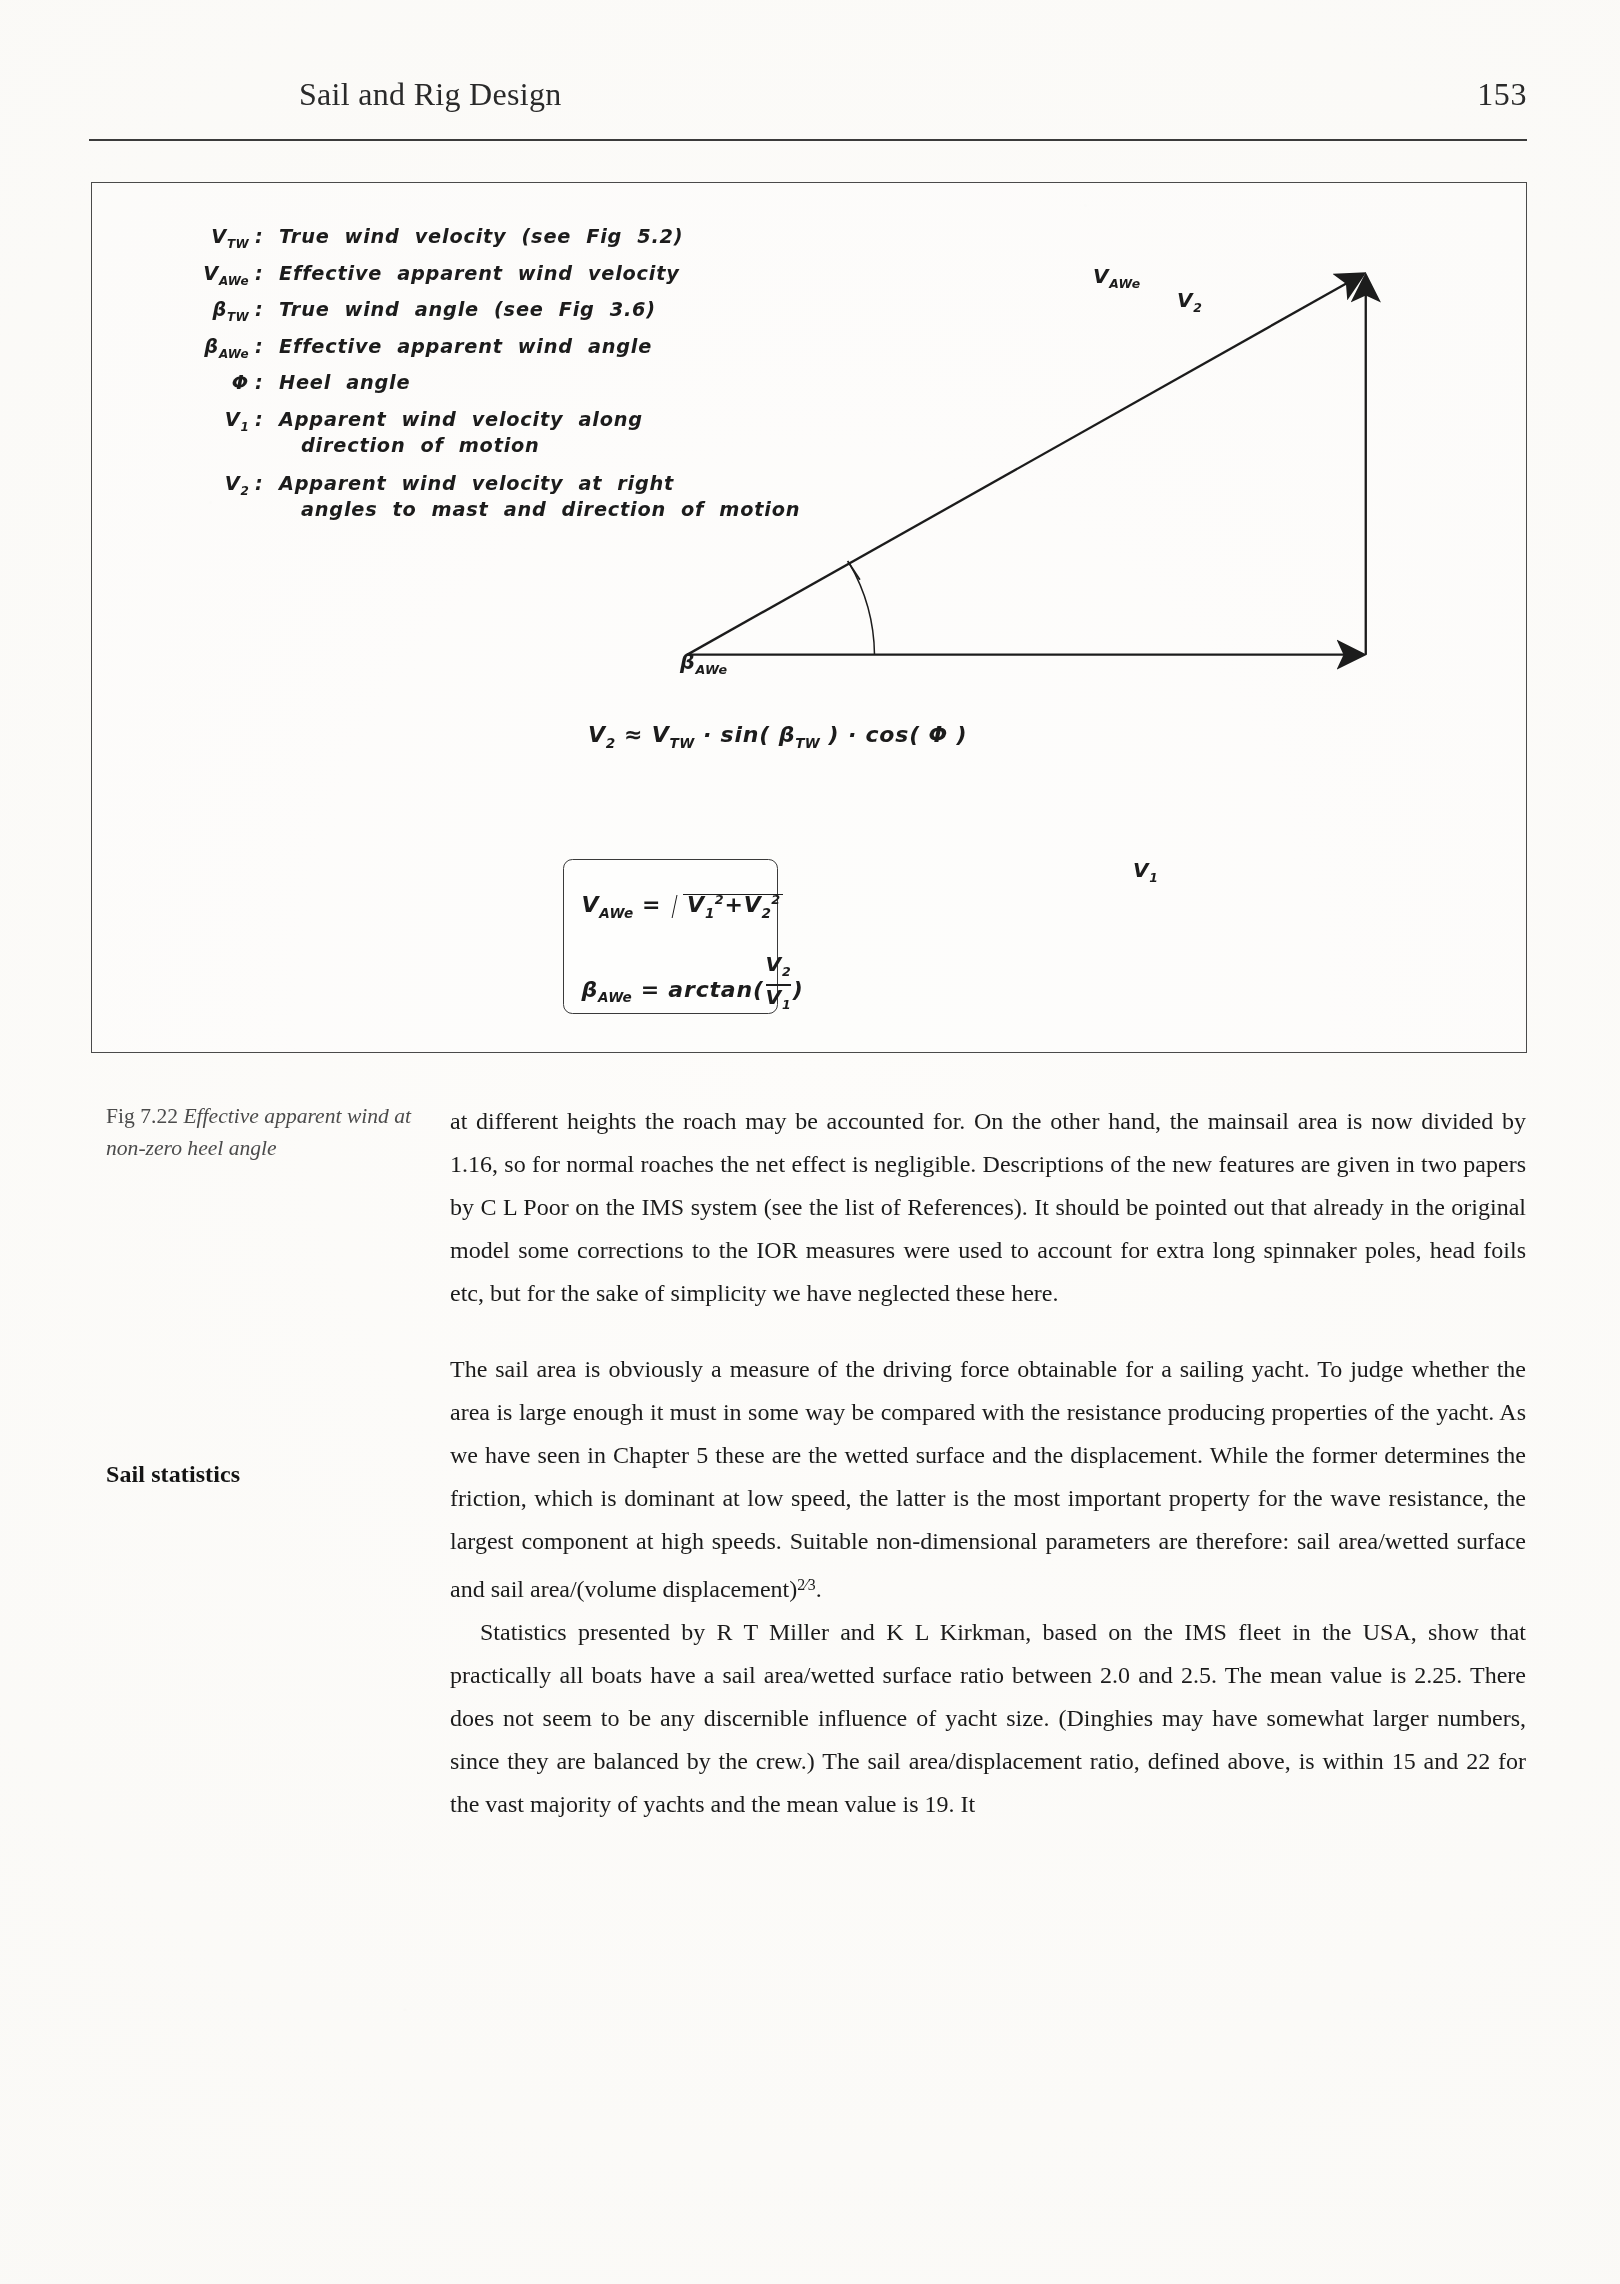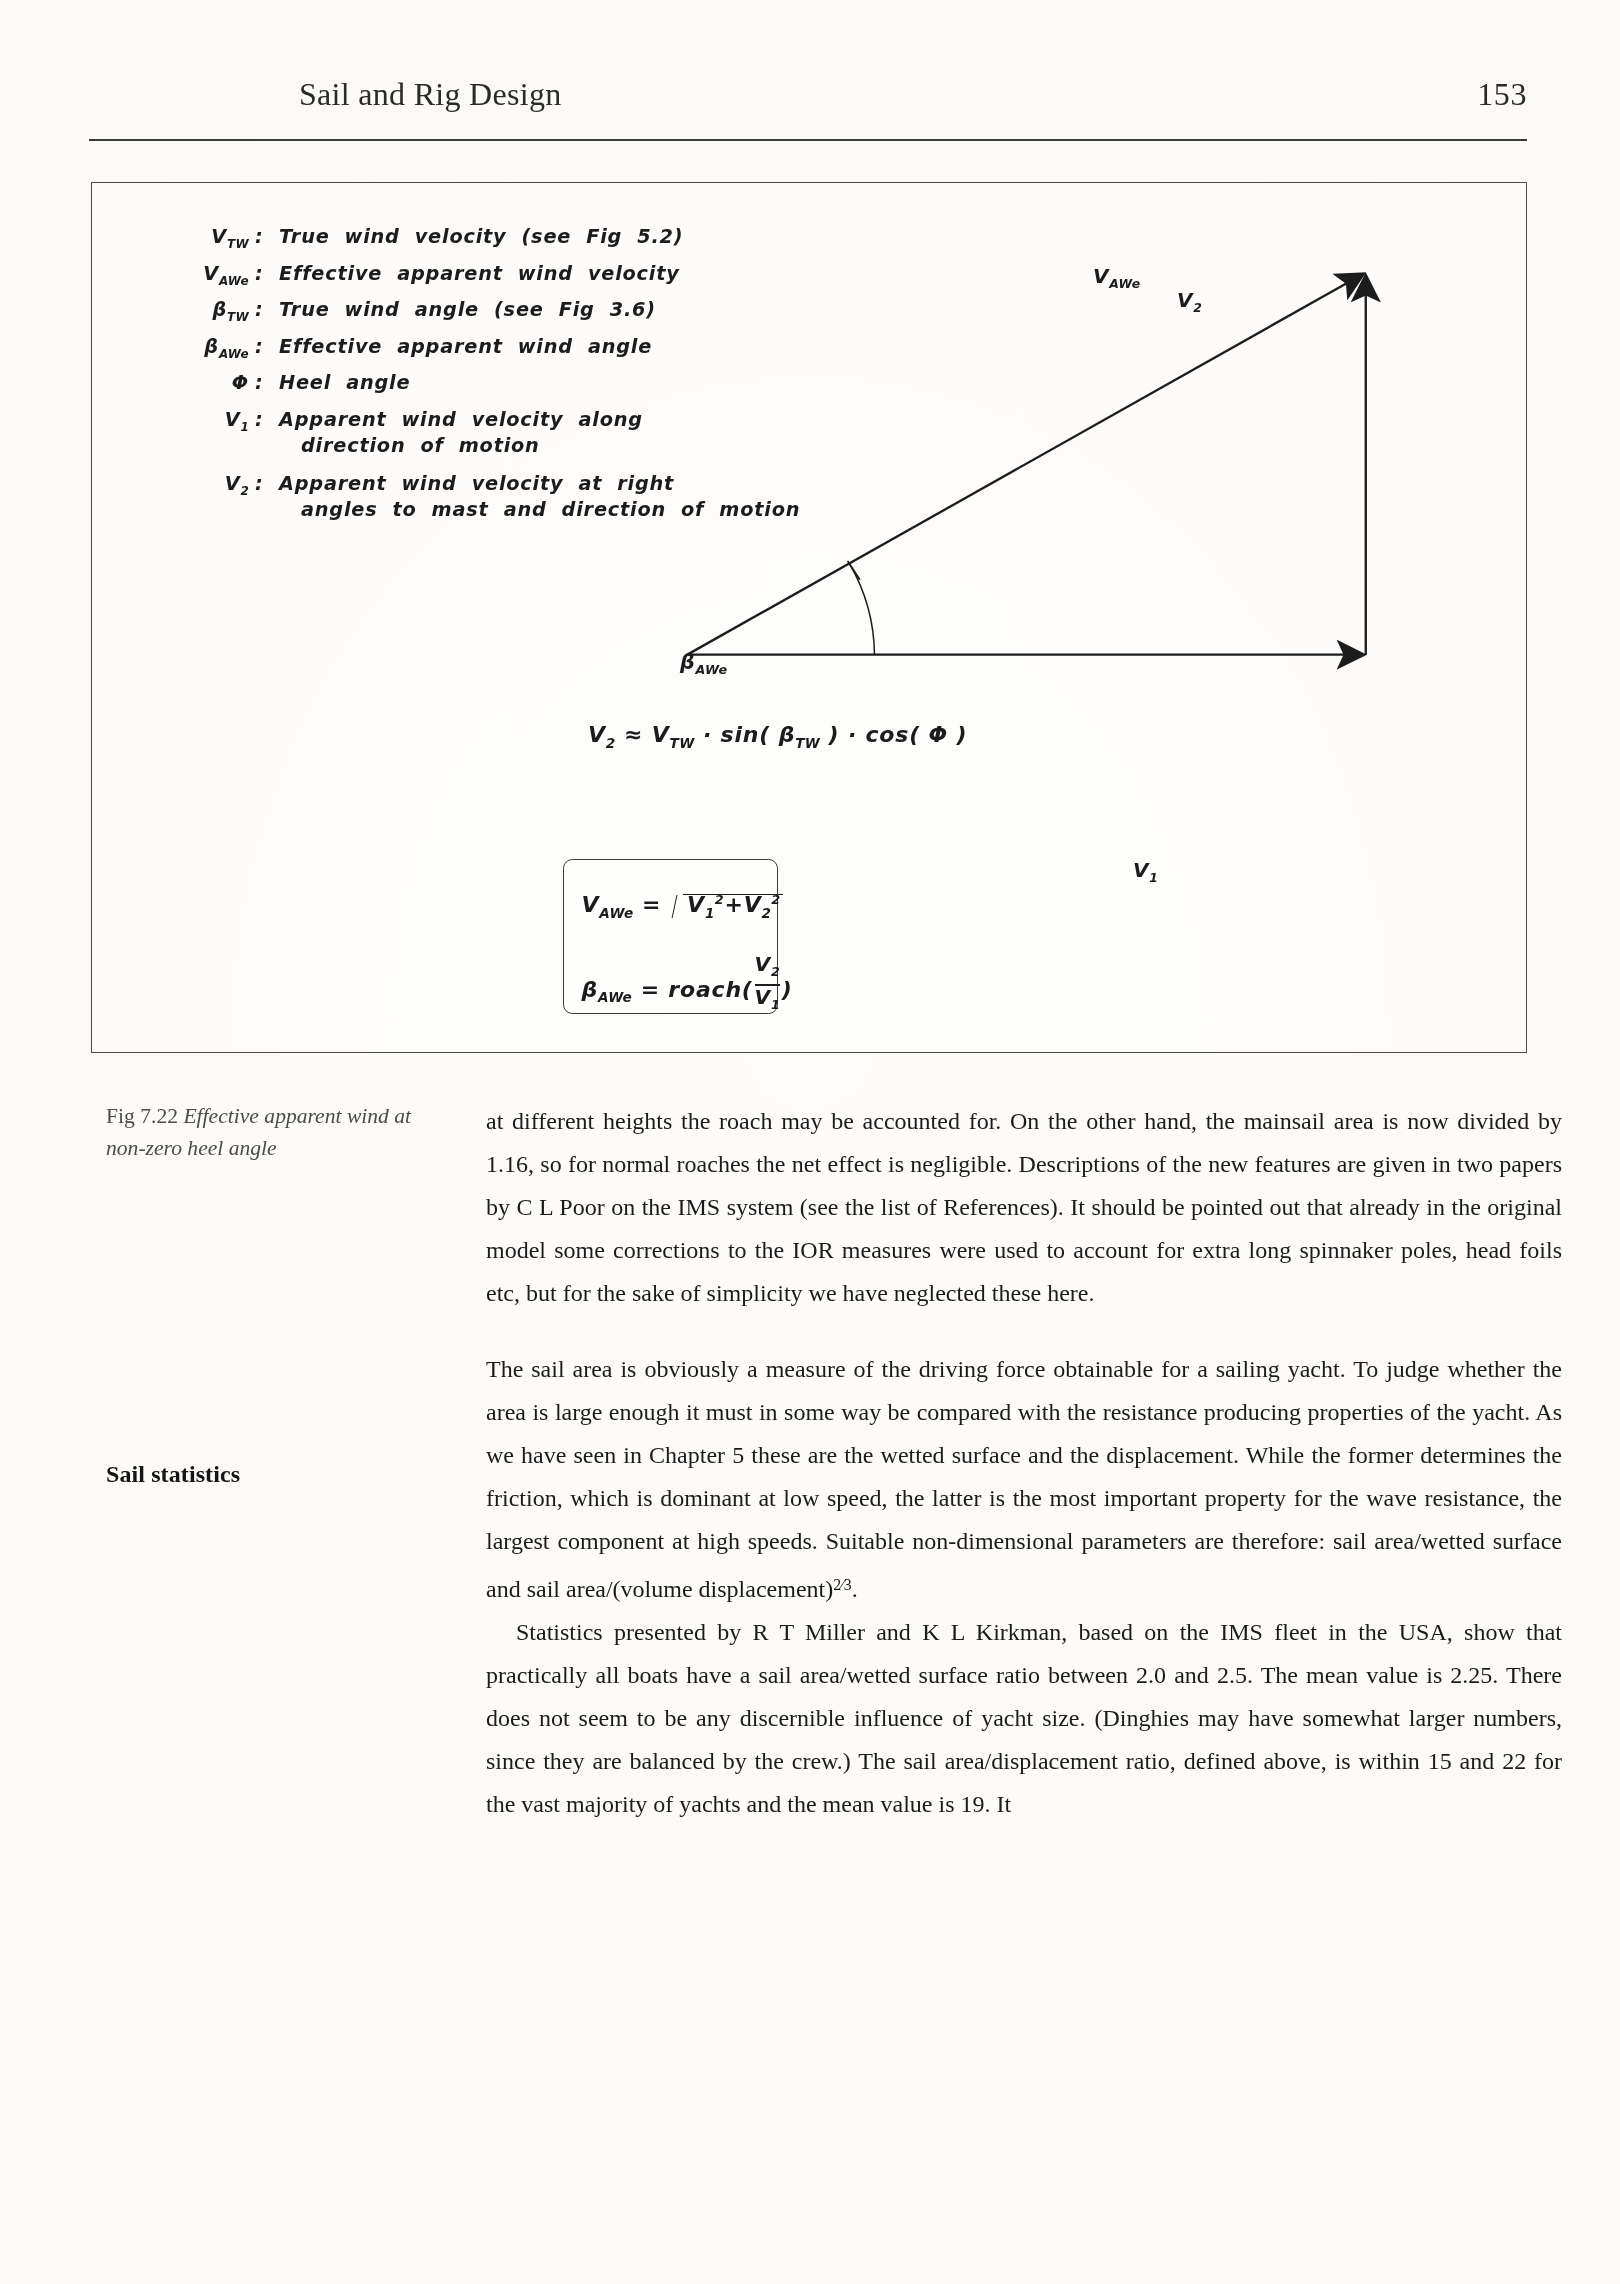--- a/index.html
+++ b/index.html
@@ -272,21 +272,20 @@
   #body-col {
     position: absolute;
     left: 450px;
     top: 1100px;
     width: 1076px;
     font-size: 24px;
     line-height: 43px;
     text-align: justify;
     color: #1b1b1b;
     hyphens: none;
-    margin-left: 36px;
   }
   #body-col p { margin: 0; }
   #body-col p.indent { text-indent: 30px; }
   #body-col p + p.gap { margin-top: 33px; }
   .sup23 {
     font-size: 0.66em;
     vertical-align: 0.42em;
     letter-spacing: 0;
   }
 </style>
@@ -372,21 +371,21 @@
   <span class="vec-label tech" id="label-v1"><span>V</span><sub>1</sub></span>
   <span class="vec-label tech" id="label-bawe"><span>β</span><sub>AWe</sub></span>
 
   <div id="equations">
     <div class="eq-line tech"><span>V</span><sub>2</sub>&nbsp;<span>≈</span>&nbsp;<span>V</span><sub>TW</sub><span> · sin( β</span><sub>TW</sub><span> ) · cos( Φ )</span></div>
   </div>
 
   <div id="formula-box">
     <div id="formula-1" class="tech"><span>V</span><sub>AWe</sub>&nbsp;<span>=</span>&nbsp;<span class="radical"><span>V</span><sub>1</sub><sup>2</sup><span>+</span><span>V</span><sub>2</sub><sup>2</sup></span></div>
 
-    <div id="formula-2" class="tech"><span>β</span><sub>AWe</sub>&nbsp;<span>=</span>&nbsp;<span>roach(</span><span class="frac"><span class="num"><span>V</span><sub>2</sub></span><span class="bar"></span><span class="den"><span>V</span><sub>1</sub></span></span><span>)</span></div>
+    <div id="formula-2" class="tech"><span>β</span><sub>AWe</sub>&nbsp;<span>=</span>&nbsp;<span>arctan(</span><span class="frac"><span class="num"><span>V</span><sub>2</sub></span><span class="bar"></span><span class="den"><span>V</span><sub>1</sub></span></span><span>)</span></div>
   </div>
 
 </div>
 
 <div id="margin-col">
   <div id="fig-caption"><span class="caption-num">Fig 7.22 </span><span class="caption-txt">Effective apparent wind at non-zero heel angle</span></div>
   <div id="side-heading">Sail statistics</div>
 </div>
 
 <div id="body-col">

